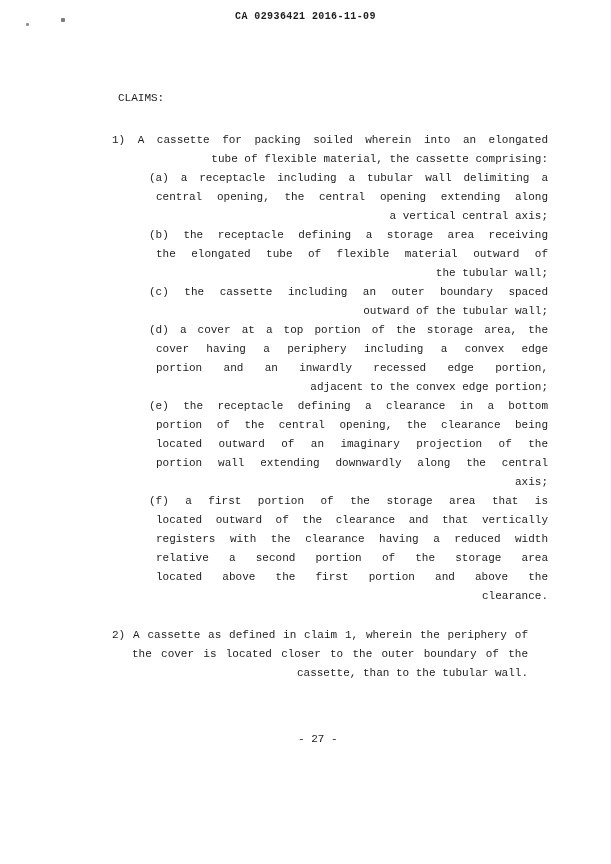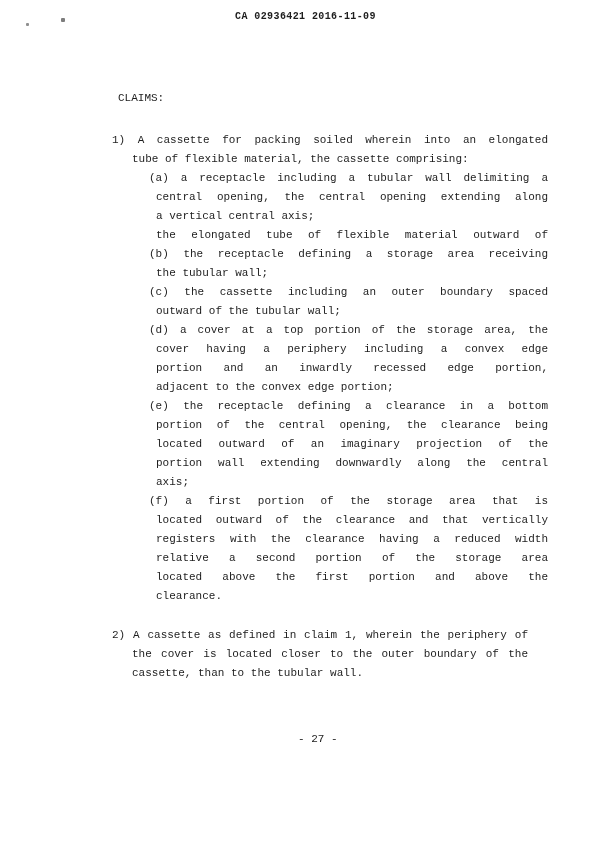--- a/index.html
+++ b/index.html
@@ -28,21 +28,21 @@
     top: 91px;
     left: 118px;
     line-height: 14px;
   }
   .body-col {
     position: absolute;
     top: 131px;
     left: 112px;
     width: 436px;
   }
-  .line { line-height: 19px; }
+  .line { line-height: 19px; text-align: right; }
   
   .j { text-align: justify; text-align-last: justify; }
   
   .cont { padding-left: 20px; }
   
   .if { padding-left: 37px; }
   
   .ic { padding-left: 44px; }
   .claim-2 { margin-top: 20px; width: 416px; font-family: Liberation Mono, monospace; }
   .page-number {
@@ -70,22 +70,22 @@
   <div class="body-col">
 
     <div class="claim">
       <div class="line j"><span>1)</span> <span>A cassette for packing soiled wherein into an elongated</span></div>
       <div class="line cont">tube of flexible material, the cassette comprising:</div>
 
       <div class="line j if"><span>(a)</span> <span>a receptacle including a tubular wall delimiting a</span></div>
       <div class="line j ic">central opening, the central opening extending along</div>
       <div class="line ic">a vertical central axis;</div>
 
+      <div class="line j if"><span>(b)</span> <span>the receptacle defining a storage area receiving</span></div>
       <div class="line j ic">the elongated tube of flexible material outward of</div>
-      <div class="line j if"><span>(b)</span> <span>the receptacle defining a storage area receiving</span></div>
       <div class="line ic">the tubular wall;</div>
 
       <div class="line j if"><span>(c)</span> <span>the cassette including an outer boundary spaced</span></div>
       <div class="line ic">outward of the tubular wall;</div>
 
       <div class="line j if"><span>(d)</span> <span>a cover at a top portion of the storage area, the</span></div>
       <div class="line j ic">cover having a periphery including a convex edge</div>
       <div class="line j ic">portion and an inwardly recessed edge portion,</div>
       <div class="line ic">adjacent to the convex edge portion;</div>
 

